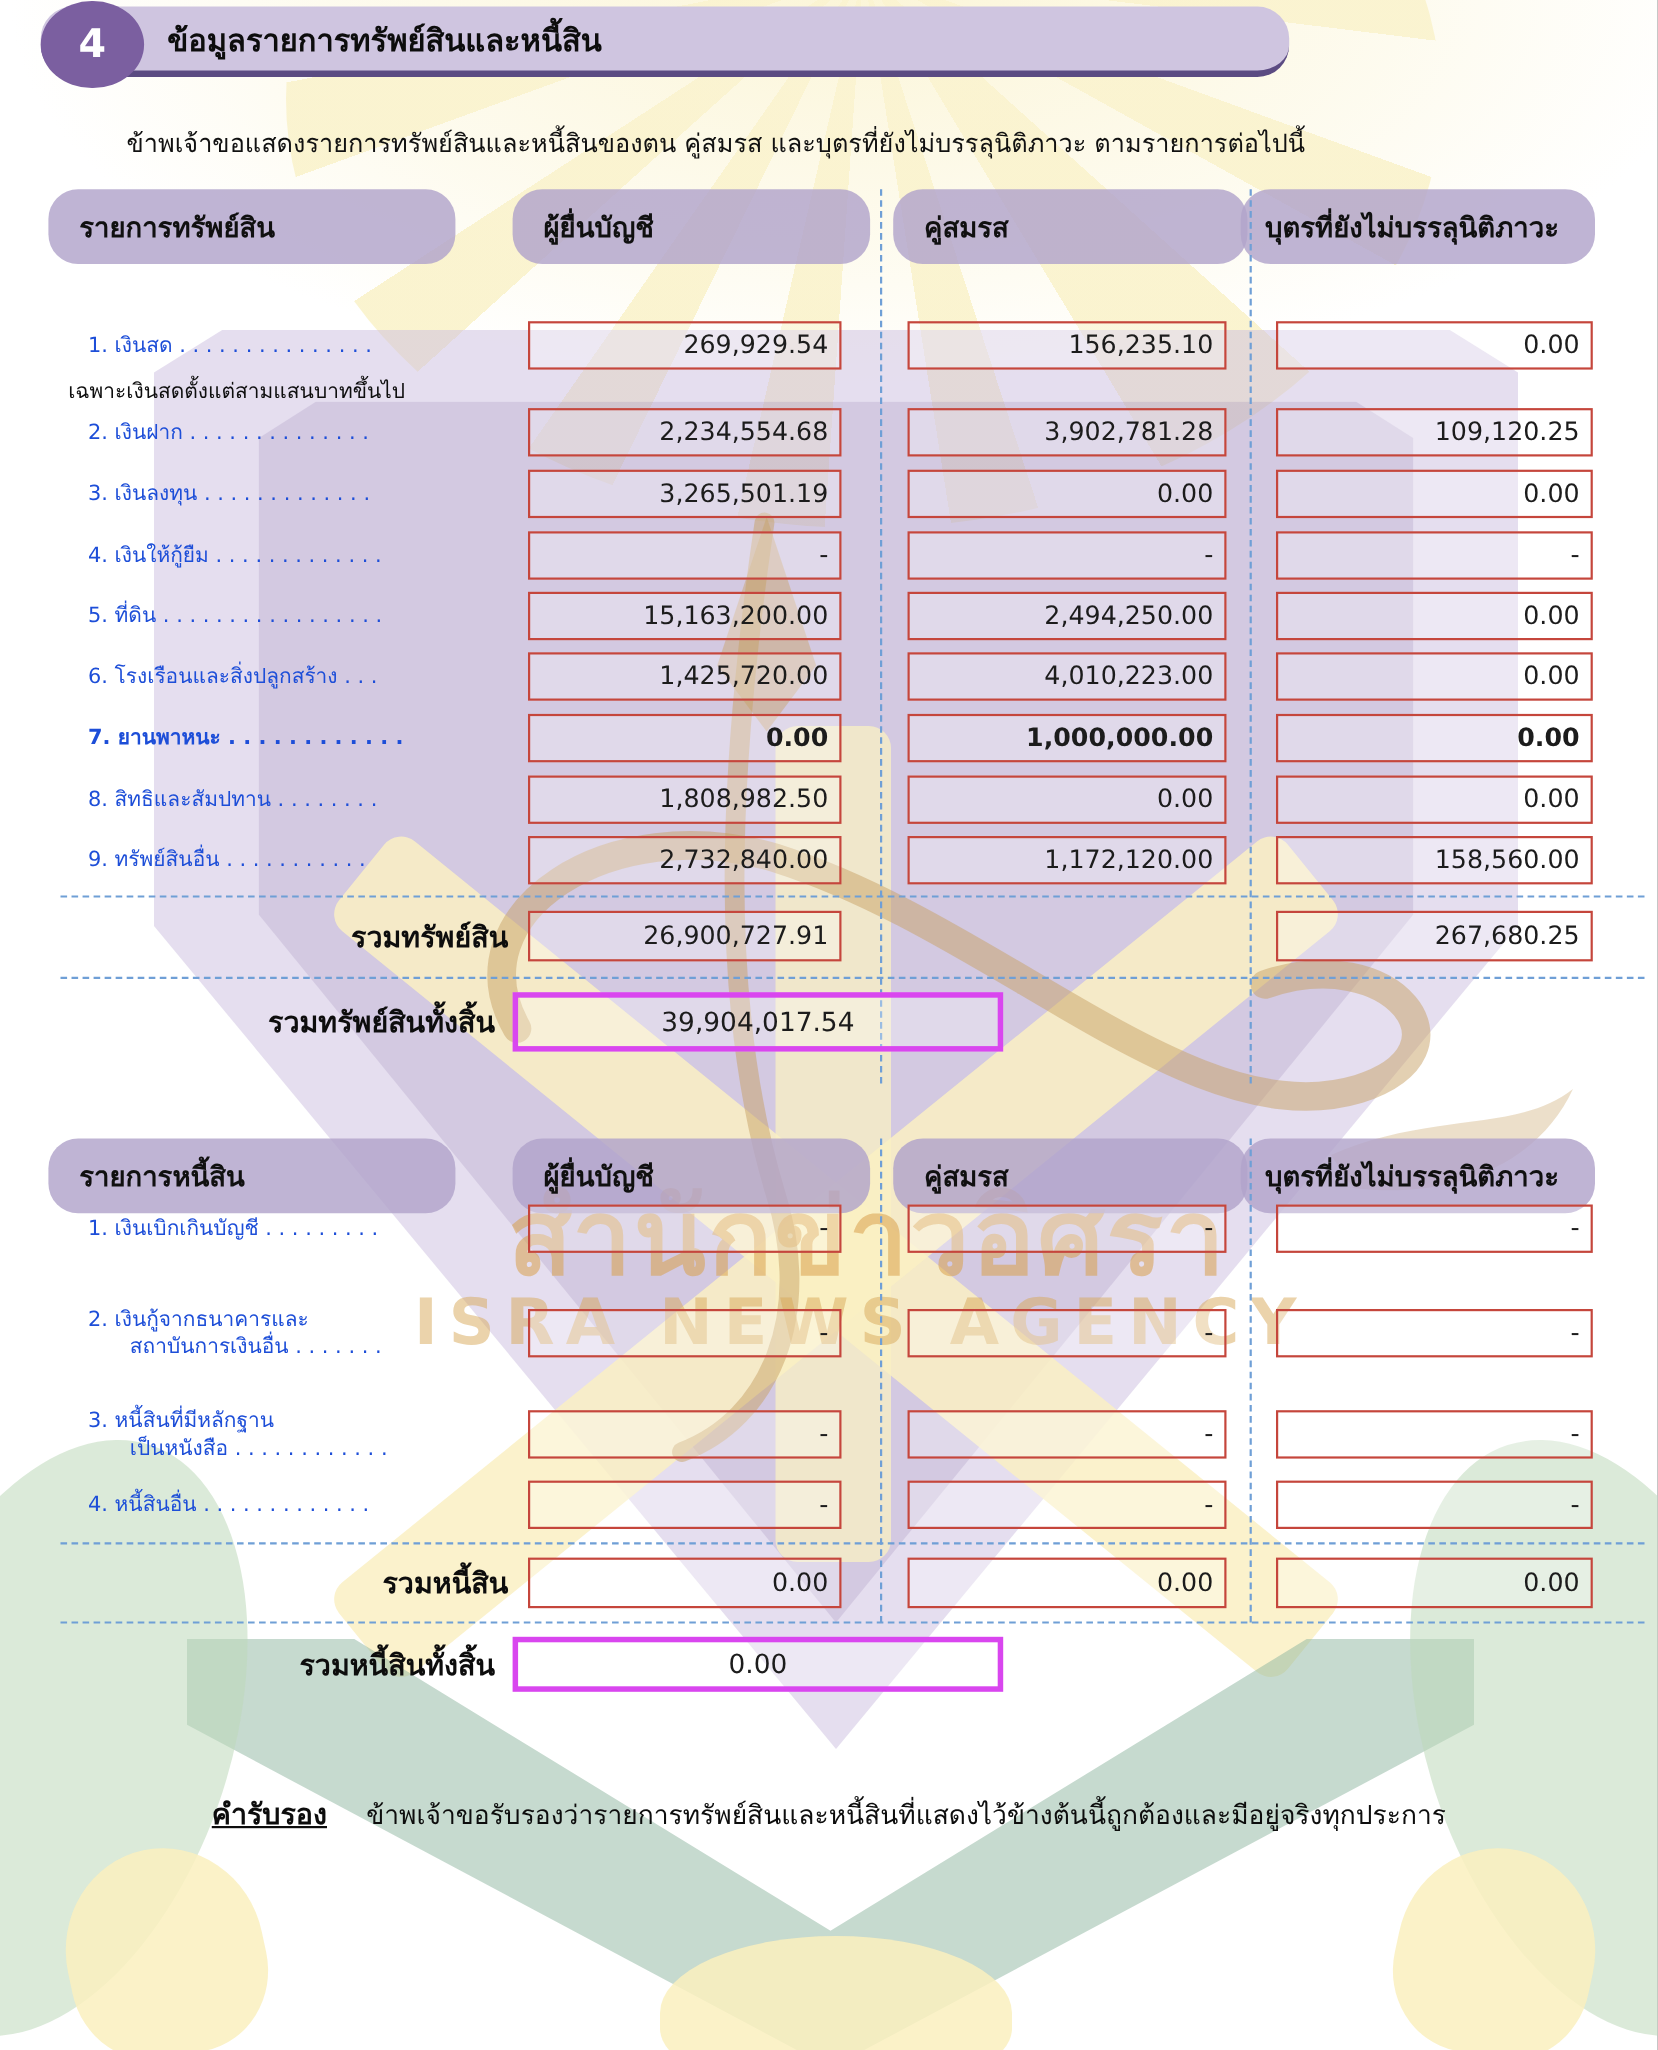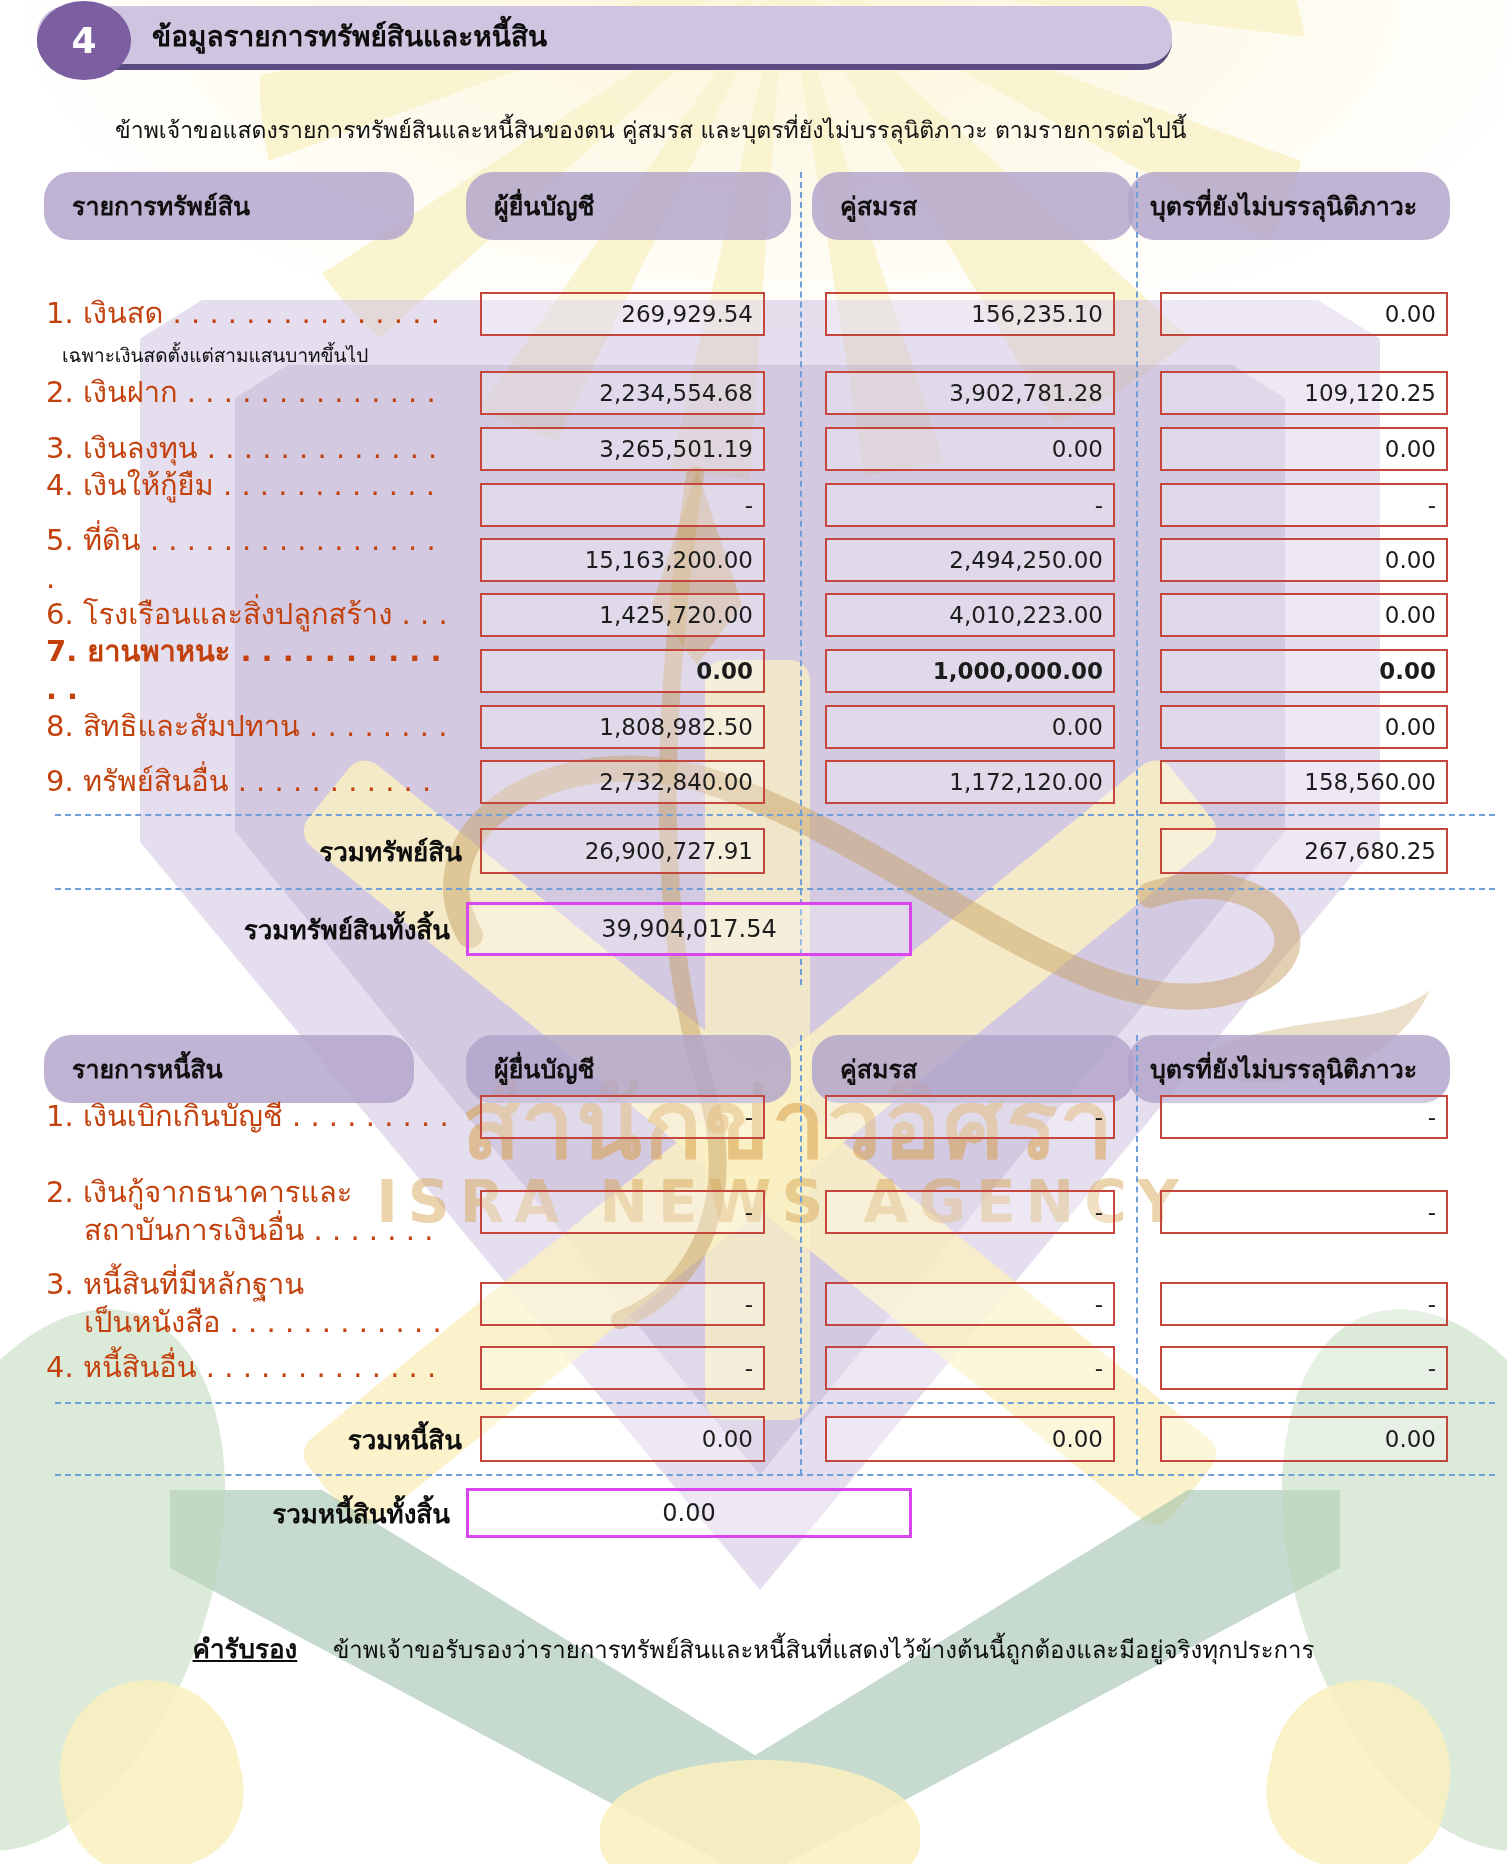--- a/index.html
+++ b/index.html
@@ -77,37 +77,37 @@
     display:flex; align-items:center; padding-left:28px; box-sizing:border-box;
     font-size:25px; font-weight:bold; color:#101010; }
   .pill.p1 { left:44px;   width:370px; }
   .pill.p2 { left:466px;  width:325px; }
   .pill.p3 { left:812px;  width:322px; }
   .pill.p4 { left:1128px; width:322px; padding-left:22px; }
   .pills-assets .pill { top:172px; }
   .pills-liab   .pill { top:1035px; }
 
   .frow { position:absolute; left:0; width:1507px; }
-  .rlabel { position:absolute; left:46px; width:405px; top:50%;
-    transform:translateY(-50%); font-size:29px; color:#c2410c; line-height:1.3; }
+  .rlabel { position:absolute; left:80px; width:405px; top:50%;
+    transform:translateY(-50%); font-size:19px; color:#1d4ed8; line-height:1.3; }
   .rlabel .line2 { padding-left:38px; }
   .sub { position:absolute; left:62px; top:48px; width:420px;
     font-size:19px; color:#0e0e0e; }
   .vbox { position:absolute; top:0; height:100%; box-sizing:border-box;
     border:2px solid #c5463c; background:rgba(255,255,255,0.30);
     display:flex; align-items:center; justify-content:flex-end;
     padding-right:10px; font-size:23px; color:#1c1c1c; }
   .c1 { left:480px;  width:285px; }
   .c2 { left:825px;  width:290px; }
   .c3 { left:1160px; width:288px; }
   .tlabel { position:absolute; left:62px; width:400px; top:50%;
     transform:translateY(-50%); text-align:right;
     font-size:26px; font-weight:bold; color:#0d0d0d; }
   .gbox { position:absolute; left:466px; width:446px; top:0; height:100%;
-    box-sizing:border-box; border:3px solid #d946ef;
+    box-sizing:border-box; border:5px solid #d946ef;
     background:rgba(255,255,255,0.30);
     display:flex; align-items:center; justify-content:center;
     font-size:24px; color:#1c1c1c; }
   .glabel { position:absolute; left:40px; width:410px; top:50%;
     transform:translateY(-50%); text-align:right;
     font-size:26px; font-weight:bold; color:#0d0d0d; }
 
   .vdash { position:absolute; width:0; border-left:2px dashed #6f9fd6; }
   .hdash { position:absolute; left:55px; width:1440px; height:0;
     border-top:2px dashed #6f9fd6; }

